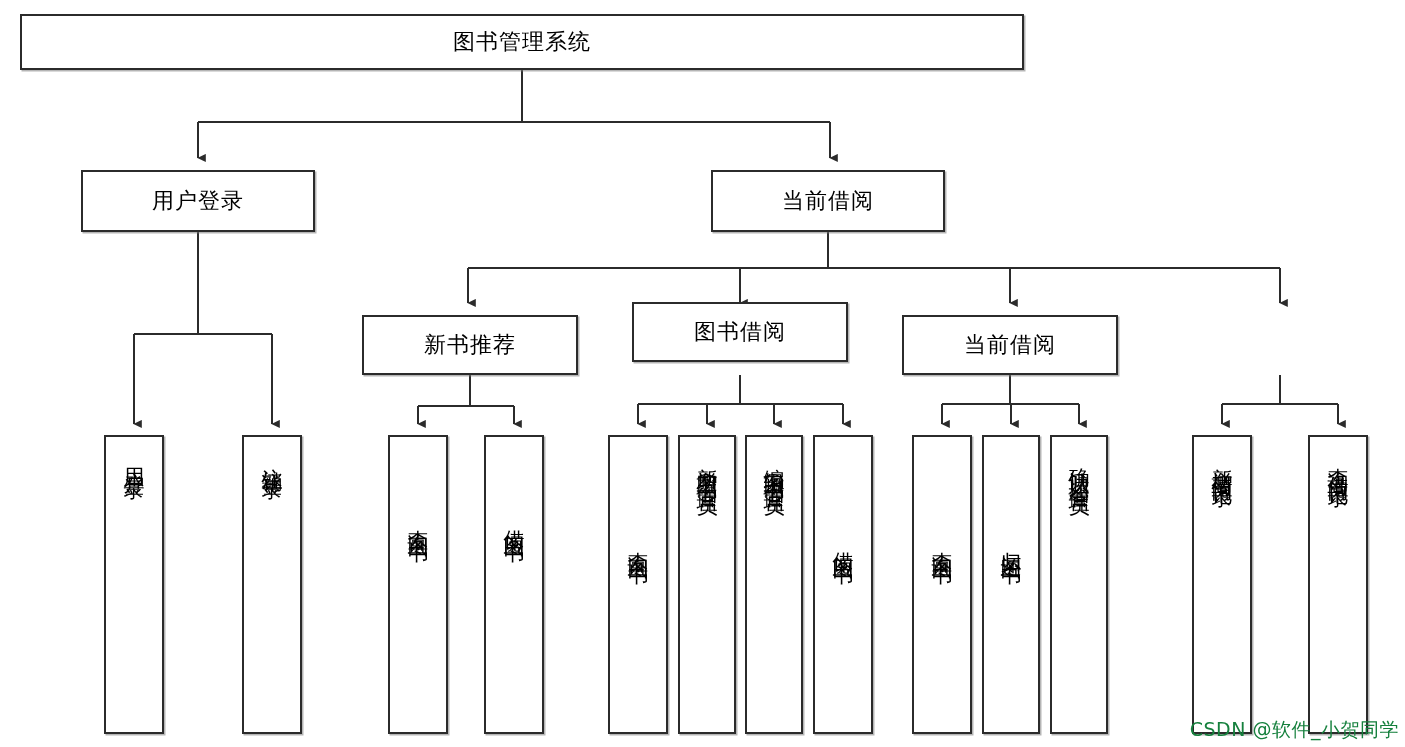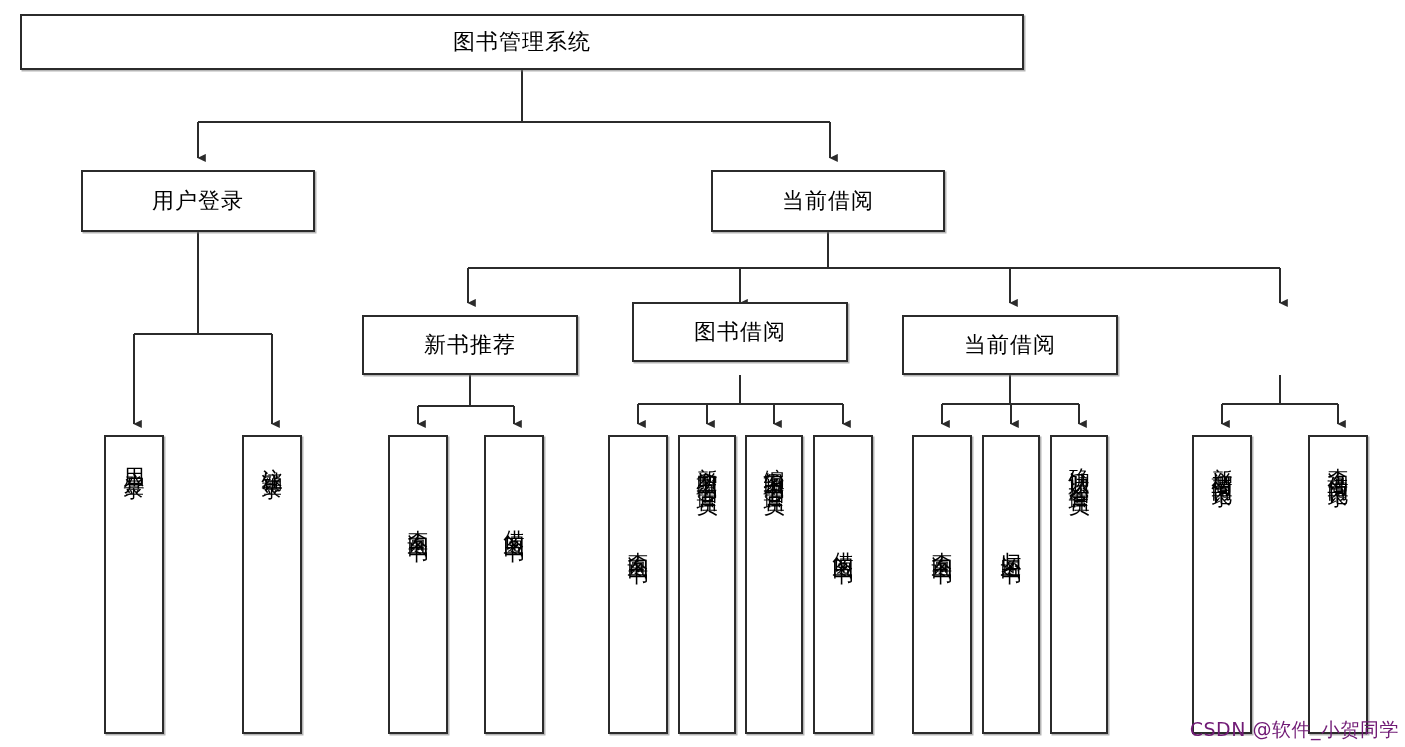--- a/index.html
+++ b/index.html
@@ -56,21 +56,21 @@
     margin-top:62px;
   }
   .node.vertical.mid2 .label{
     margin-top:84px;
   }
   .watermark{
     position:absolute;
     right:6px;
     bottom:4px;
     font-size:19px;
-    color:#701a75;
+    color:#15803d;
     letter-spacing:0.5px;
     white-space:nowrap;
     user-select:none;
   }
 </style>
 </head>
 <body>
 
 <div id="canvas">
 

